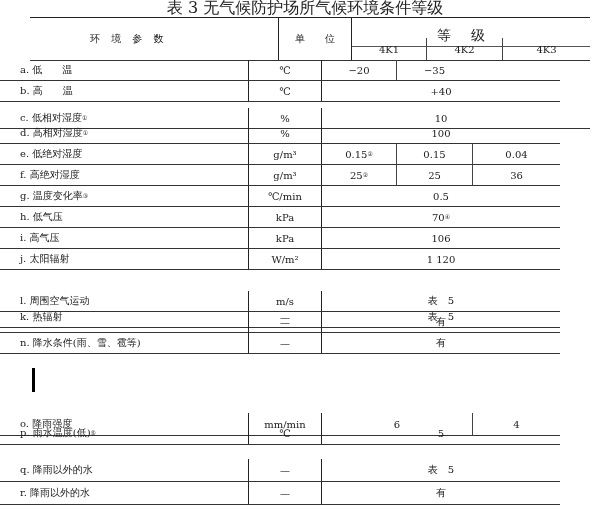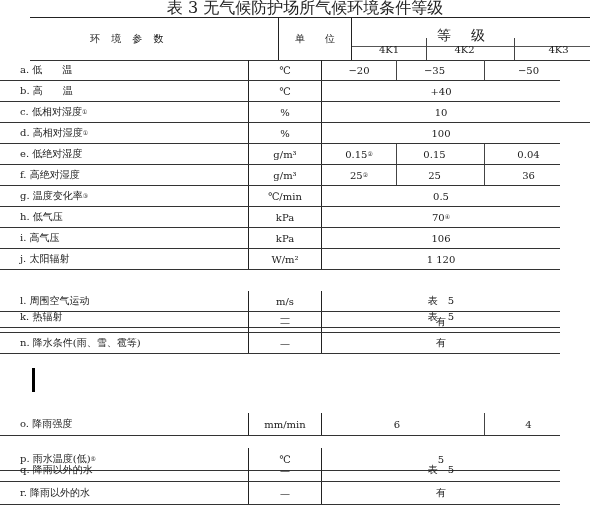--- a/index.html
+++ b/index.html
@@ -19,21 +19,21 @@
   }
   .cell {
     position: absolute; top: 0; height: 100%;
     display: flex; align-items: center;
     font-size: 10px; white-space: nowrap; box-sizing: border-box;
   }
   .cell.param { left: 0; width: 248px; padding-left: 20px; }
   .cell.unit { left: 248px; width: 74px; justify-content: center; border-left: 1px solid #222; border-right: 1px solid #222; text-align: center; }
   .cell.v1 { left: 322px; width: 74px; justify-content: center; }
   .cell.v2 { left: 396px; width: 76px; justify-content: center; border-left: 1px solid #444; }
-  .cell.v3 { left: 472px; width: 88px; justify-content: center; border-left: 1px solid #444; margin-left: 12px; }
+  .cell.v3 { left: 472px; width: 88px; justify-content: center; border-left: 1px solid #444; }
   .cell.vspan { left: 322px; width: 238px; justify-content: center; }
   .cell.vspan12 { left: 322px; width: 150px; justify-content: center; }
   sup { font-size: 6px; vertical-align: super; line-height: 0; }
   .hdr-top { border-top: 1.5px solid #222; }
   .hdr-grade { position: absolute; left: 322px; top: 8px; width: 238px; height: 20px; display:flex; align-items:center; justify-content:center; font-size: 14px; border-bottom: 1px solid #555; letter-spacing: 20px; }
   .cursor-bar { position: absolute; left: 32px; top: 368px; width: 3px; height: 24px; background: #000; }
 </style>
 </head>
 <body>
 
@@ -55,36 +55,33 @@
       </div>
       <div class="cell unit">
         <span>℃</span>
       </div>
       <div class="cell v1">
         <span>−20</span>
       </div>
       <div class="cell v2">
         <span>−35</span>
       </div>
-      <div class="cell v3">
-        <span>−50</span>
-      </div>
     </div>
     <div class="tbl row" style="top: 81px; height: 20px;">
       <div class="cell param">
         <span>b. 高　　温</span>
       </div>
       <div class="cell unit">
         <span>℃</span>
       </div>
       <div class="cell vspan">
         <span>+40</span>
       </div>
     </div>
-    <div class="tbl row" style="top: 102px; height: 20px; padding-left: 30px;">
+    <div class="tbl row" style="top: 108px; height: 20px; padding-left: 30px;">
       <div class="cell param">
         <span>c. 低相对湿度</span>
         <sup>①</sup>
       </div>
       <div class="cell unit">
         <span>%</span>
       </div>
       <div class="cell vspan">
         <span>10</span>
       </div>
@@ -236,21 +233,21 @@
       <div class="cell unit">
         <span>mm/min</span>
       </div>
       <div class="cell vspan12">
         <span>6</span>
       </div>
       <div class="cell v3">
         <span>4</span>
       </div>
     </div>
-    <div class="tbl row" style="top: 448px; height: 22px;">
+    <div class="tbl row" style="top: 422px; height: 22px;">
       <div class="cell param">
         <span>p. 雨水温度(低)</span>
         <sup>⑤</sup>
       </div>
       <div class="cell unit">
         <span>℃</span>
       </div>
       <div class="cell vspan">
         <span>5</span>
       </div>

